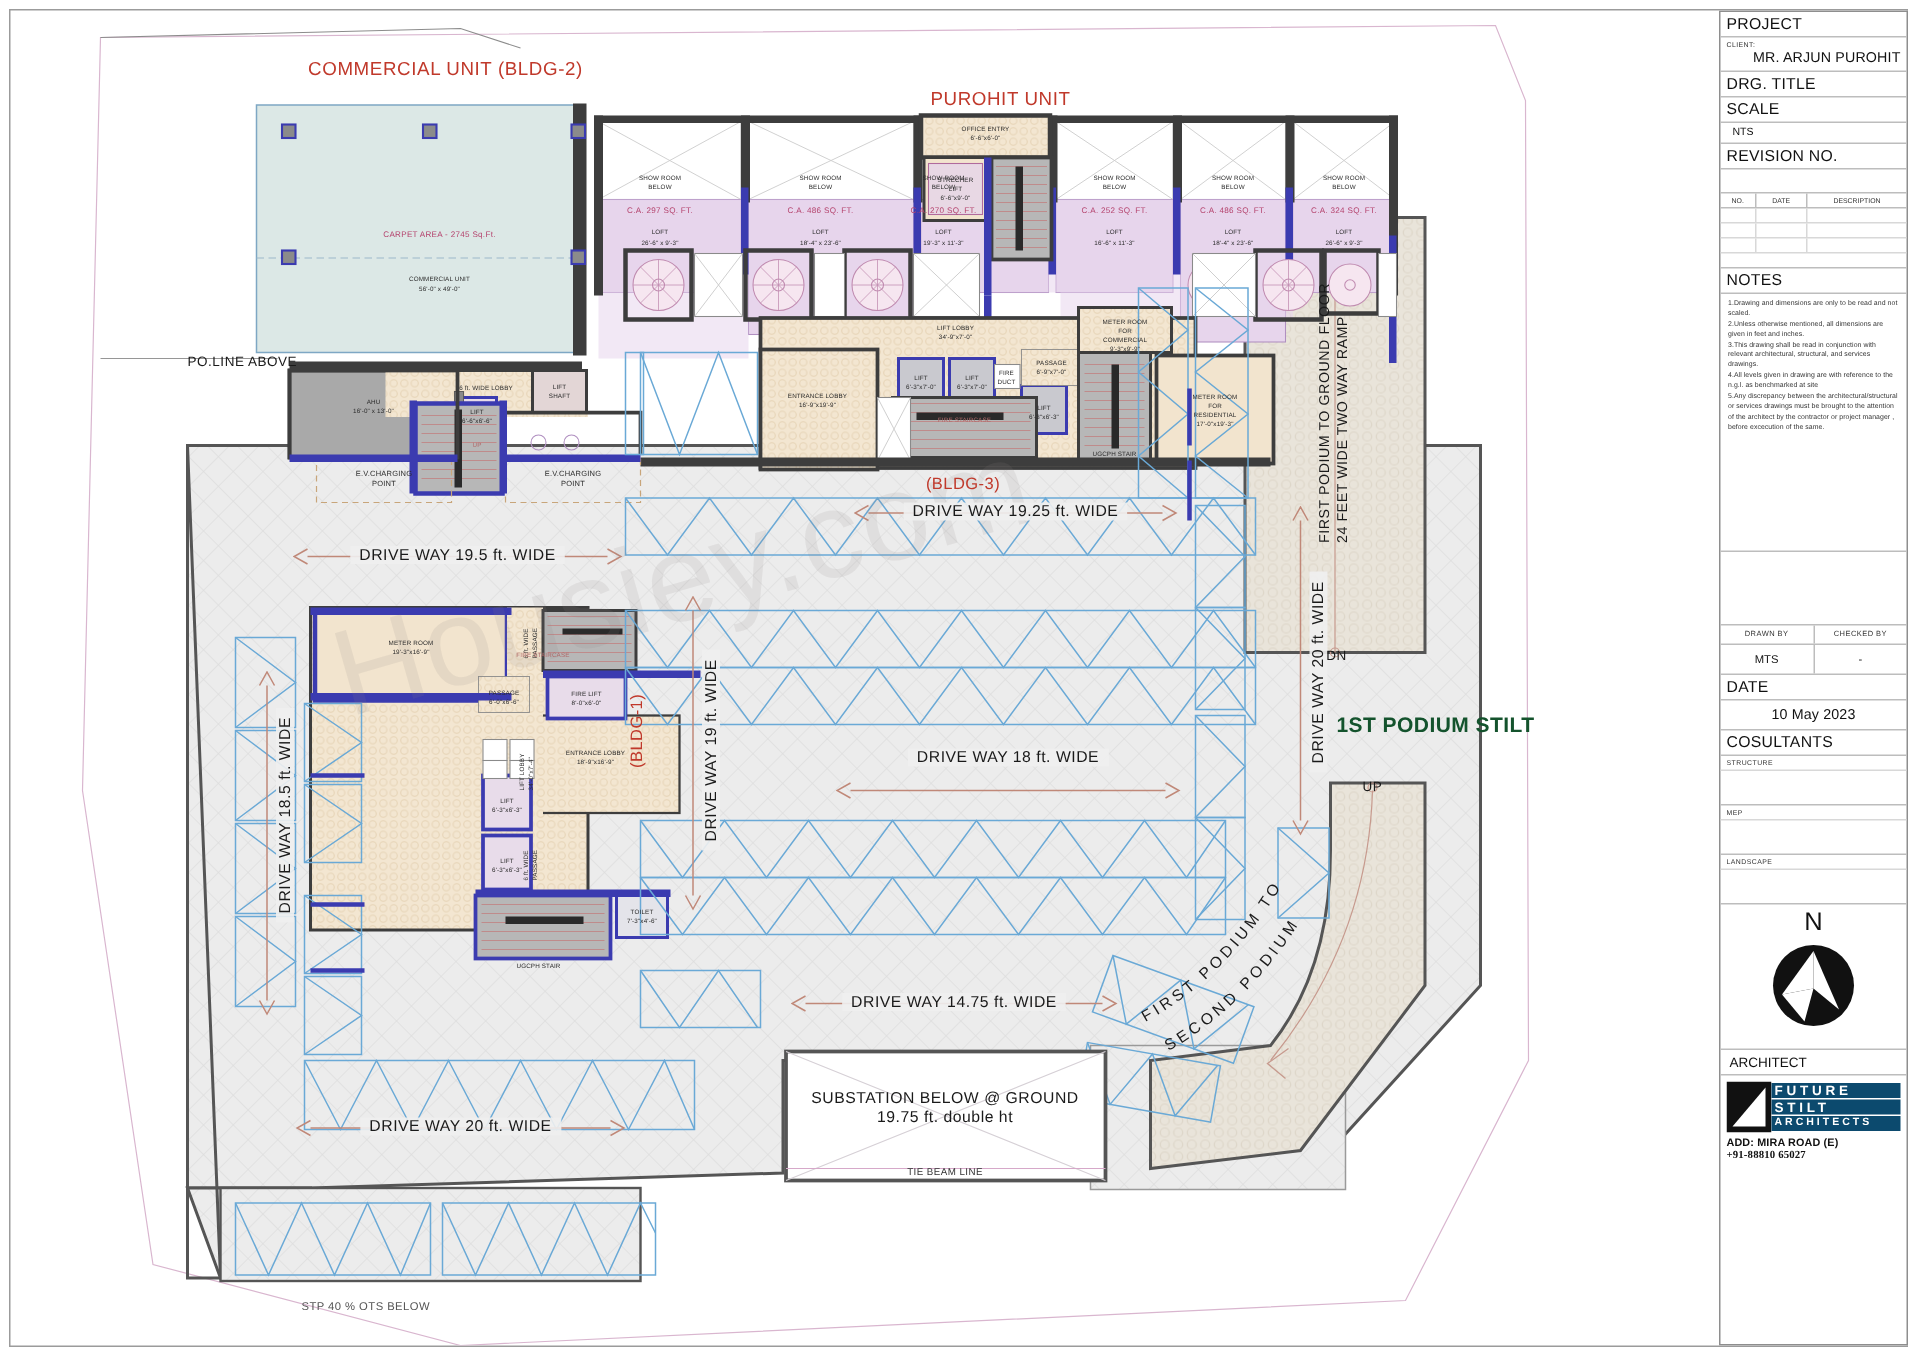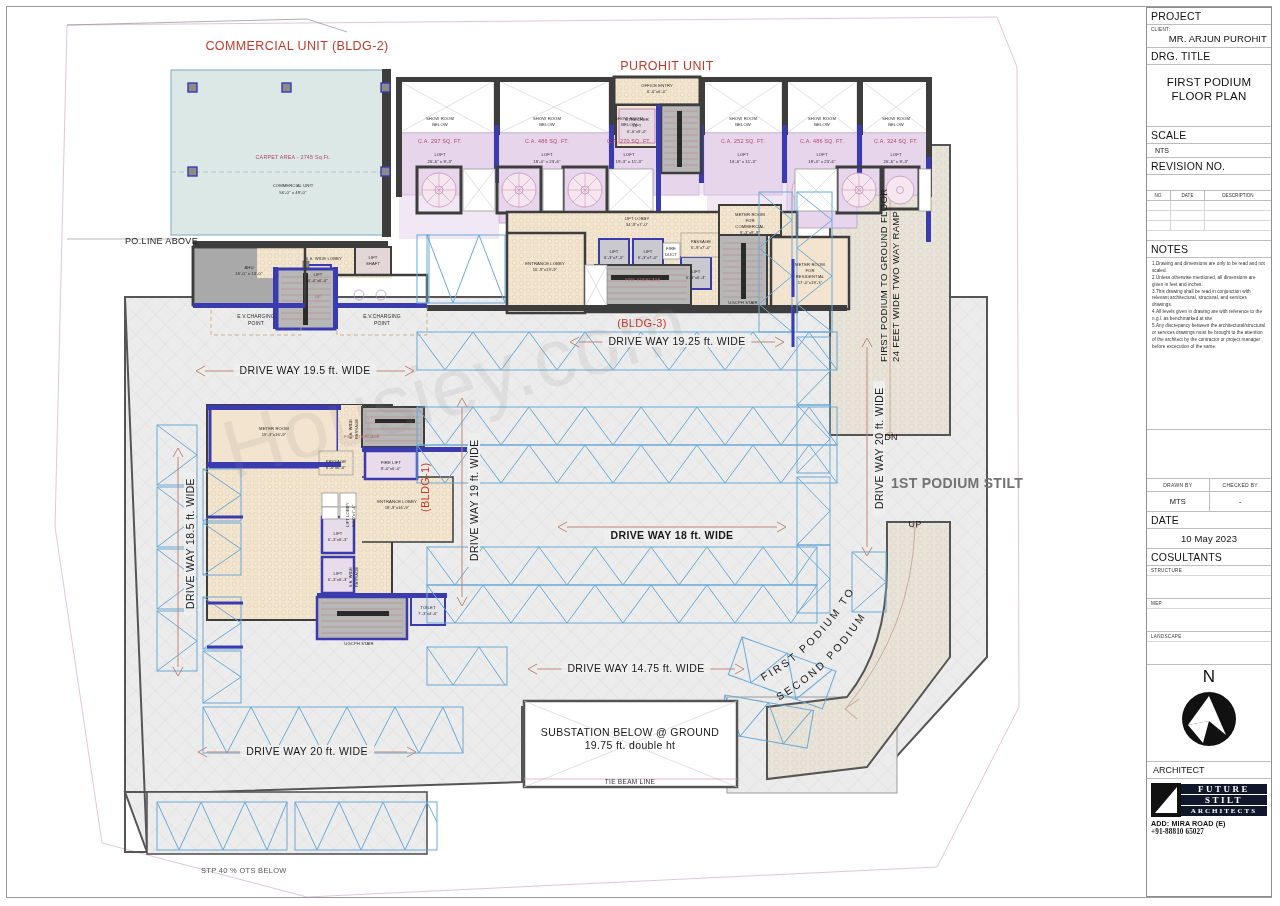--- a/index.html
+++ b/index.html
@@ -23,21 +23,21 @@
   #drawing{
     position:absolute;left:7px;top:7px;width:1131px;height:890px;
     overflow:hidden;
   }
   svg.layer{position:absolute;left:0;top:0;width:1131px;height:890px;overflow:visible;}
 
   
   .t{position:absolute;white-space:nowrap;font-family:"Liberation Sans",sans-serif;}
   .ttl-red{color:#c0392b;font-size:12.5px;letter-spacing:.4px;}
   .ttl-red-sm{color:#c0392b;font-size:11px;letter-spacing:.3px;}
-  .blk{color:#737373;}
+  .blk{color:#14532d;}
   .dim{color:#1a1a1a;font-size:10.5px;letter-spacing:.35px;}
   .tiny{font-size:4.2px;color:#2b2b2b;letter-spacing:.1px;line-height:1.45;text-align:center;}
   .tiny5{font-size:5px;color:#2b2b2b;letter-spacing:.15px;line-height:1.45;text-align:center;}
   .tiny-red{font-size:5.4px;color:#b5446e;letter-spacing:.2px;text-align:center;}
   .rot90{transform-origin:0 0;transform:rotate(-90deg);}
   .ctr{transform:translateX(-50%);}
 
   
   #titleblock{
     position:absolute;left:1146px;top:7px;width:126px;height:890px;
@@ -62,22 +62,22 @@
   .dc-row>div:last-child{border-right:none;}
   .dc-val{display:flex;border-bottom:1px solid #bdbdbd;}
   .dc-val>div{flex:1;border-right:1px solid #bdbdbd;box-sizing:border-box;text-align:center;padding:5px 2px;font-size:7.5px;color:#111;}
   .dc-val>div:last-child{border-right:none;}
   .cons-lbl{font-size:4.6px;color:#333;padding:2px 4px;border-bottom:1px solid #d8d8d8;letter-spacing:.3px;}
   .cons-box{height:22px;border-bottom:1px solid #bdbdbd;}
   
   #northbox{height:96px;border-bottom:1px solid #bdbdbd;position:relative;}
   
   #logobox{padding:4px 4px 2px 4px;}
-  .logo-txt{font-family:Liberation Serif, serif;font-weight:bold;letter-spacing:2.5px;
-            background:#0f172a;color:#fff;font-size:9px;line-height:10px;padding:0 2px;text-align:center;}
+  .logo-txt{font-family:Liberation Sans, sans-serif;font-weight:bold;letter-spacing:2.5px;
+            background:#0c4a6e;color:#fff;font-size:9px;line-height:10px;padding:0 2px;text-align:left;}
   .addr{font-size:7.2px;color:#111;font-weight:bold;letter-spacing:.1px;line-height:1.25;padding-top:2px;}
 
   
   #wm{
     position:absolute;left:205px;top:400px;
     font-size:82px;color:rgba(140,130,130,0.13);
     font-family:"Liberation Sans",sans-serif;
     transform:rotate(-16deg);transform-origin:0 0;
     letter-spacing:1px;pointer-events:none;
   }
@@ -595,21 +595,21 @@
     <div class="t tiny ctr" style="left:331px;top:530px;">6'-3"x6'-3"</div>
     <div class="t tiny ctr" style="left:331px;top:564px;">LIFT</div>
     <div class="t tiny ctr" style="left:331px;top:570px;">6'-3"x6'-3"</div>
     <div class="t tiny ctr" style="left:355px;top:427px;color:#b06a6a;">FIRE STAIRCASE</div>
     <div class="t tiny ctr" style="left:352px;top:634px;">UGCPH STAIR</div>
     <div class="t tiny ctr" style="left:421px;top:598px;">TOILET</div>
     <div class="t tiny ctr" style="left:421px;top:604px;">7'-3"x4'-6"</div>
 
     <div class="t dim ctr" style="left:298px;top:357px;background:rgba(240,240,240,.9);padding:0 6px;">DRIVE WAY 19.5 ft. WIDE</div>
     <div class="t dim ctr" style="left:670px;top:328px;background:rgba(240,240,240,.9);padding:0 6px;">DRIVE WAY 19.25 ft. WIDE</div>
-    <div class="t dim ctr" style="left:665px;top:522px;background:rgba(240,240,240,.9);padding:0 6px;font-weight:bold;">DRIVE WAY 18 ft. WIDE</div>
+    <div class="t dim ctr" style="left:665px;top:492px;background:rgba(240,240,240,.9);padding:0 6px;">DRIVE WAY 18 ft. WIDE</div>
     <div class="t dim ctr" style="left:629px;top:655px;background:rgba(240,240,240,.9);padding:0 6px;">DRIVE WAY 14.75 ft. WIDE</div>
     <div class="t dim ctr" style="left:300px;top:738px;background:rgba(240,240,240,.9);padding:0 6px;">DRIVE WAY 20 ft. WIDE</div>
     <div class="t dim rot90" style="left:177px;top:608px;background:rgba(240,240,240,.9);padding:0 6px;">DRIVE WAY 18.5 ft. WIDE</div>
     <div class="t dim rot90" style="left:461px;top:560px;background:rgba(240,240,240,.9);padding:0 6px;">DRIVE WAY 19 ft. WIDE</div>
     <div class="t dim rot90" style="left:866px;top:508px;background:rgba(240,240,240,.9);padding:0 6px;">DRIVE WAY 20 ft. WIDE</div>
 
     <div class="t dim rot90" style="left:871px;top:355px;font-size:9.5px;">FIRST PODIUM TO GROUND FLOOR</div>
     <div class="t dim rot90" style="left:883px;top:355px;font-size:9.5px;">24 FEET WIDE TWO WAY RAMP</div>
     <div class="t dim ctr" style="left:884px;top:425px;font-size:9px;">DN</div>
     <div class="t dim ctr" style="left:908px;top:512px;font-size:9px;">UP</div>
@@ -635,22 +635,20 @@
 
   </div>
 
   <div id="titleblock">
 
     <div class="tb-row tb-h">PROJECT</div>
     <div class="tb-row tb-lbl" style="padding-bottom:0;border-bottom:none;">CLIENT:</div>
     <div class="tb-row tb-val" style="padding:1px 4px 3px 6px;text-align:right;">MR. ARJUN PUROHIT</div>
 
     <div class="tb-row tb-h">DRG. TITLE</div>
-    <div class="tb-row tb-big" style="height:62px;padding-top:10px;white-space:pre-line;">FIRST PODIUM
-FLOOR PLAN</div>
 
     <div class="tb-row tb-h">SCALE</div>
     <div class="tb-row tb-val-sm" style="padding:3px 4px 3px 8px;">NTS</div>
 
     <div class="tb-row tb-h">REVISION NO.</div>
     <div class="tb-row" style="height:16px;"></div>
 
     <div class="tb-table">
       <div style="width:24px;">NO.</div>
       <div style="width:34px;">DATE</div>

